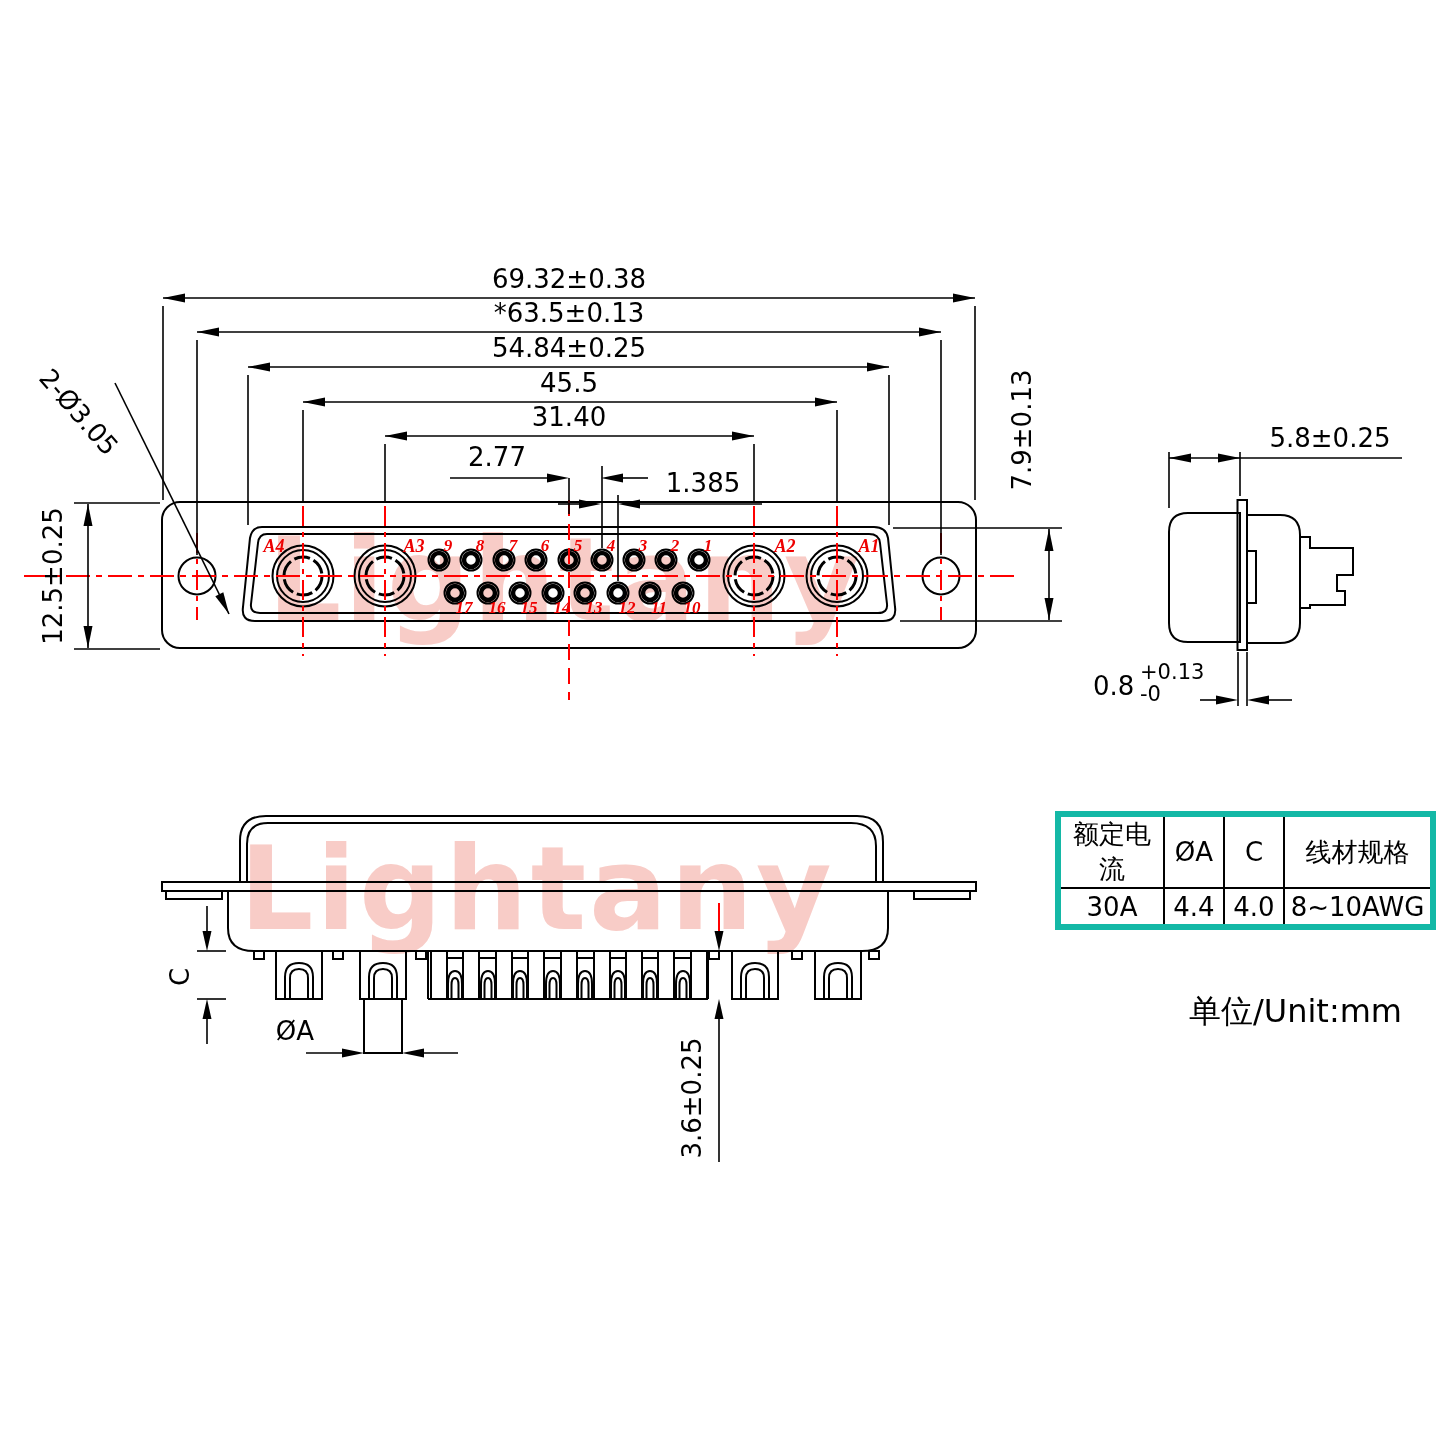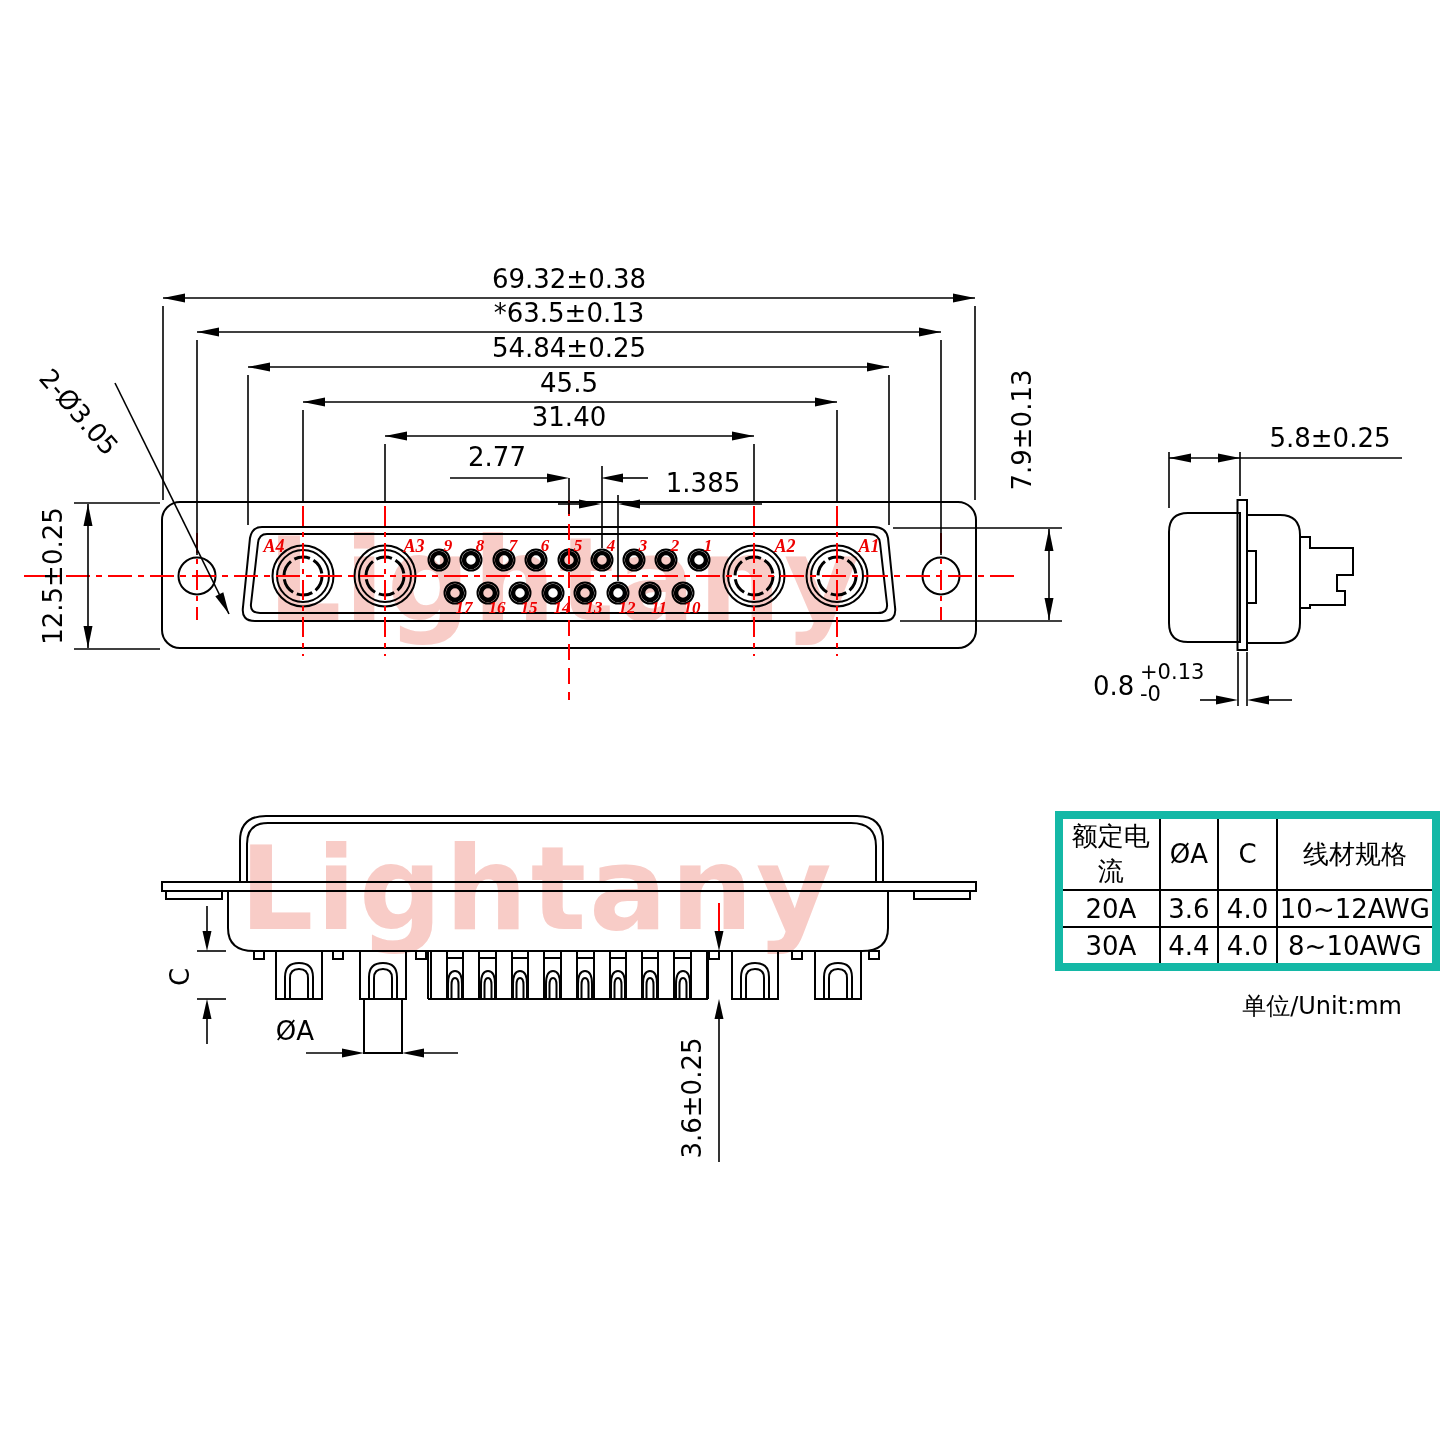--- a/index.html
+++ b/index.html
@@ -3,23 +3,23 @@
 <meta charset="utf-8">
 <style>
   html,body{margin:0;padding:0;background:#fff;}
   body{width:1440px;height:1440px;position:relative;font-family:"DejaVu Sans",sans-serif;}
   #stage{position:absolute;left:0;top:0;width:1440px;height:1440px;}
   svg text{font-family:"DejaVu Sans",sans-serif;fill:#000;}
   .dimtxt{font-size:26px;}
   .redlbl{font-size:17px;fill:#ee0000;font-style:italic;font-family:"Liberation Serif","DejaVu Serif",serif;font-weight:bold;}
   .biglbl{font-size:18px;fill:#ee0000;font-style:italic;font-family:"Liberation Serif","DejaVu Serif",serif;font-weight:bold;}
   .wm{font-size:116px;font-weight:bold;fill:#f8ccc7;letter-spacing:3px;}
-  #spec-table{position:absolute;left:1055px;top:811px;border-collapse:collapse;table-layout:fixed;border:8px solid #14b8a6;}
+  #spec-table{position:absolute;left:1055px;top:811px;border-collapse:collapse;table-layout:fixed;border:6px solid #14b8a6;}
   #spec-table th,#spec-table td{border:2px solid #000;font-size:26px;font-weight:normal;text-align:center;vertical-align:middle;height:35px;padding:0 2px;color:#000;font-family:"DejaVu Sans",sans-serif;}
-  #unit-note{position:absolute;left:1100px;top:990px;width:302px;text-align:right;font-size:24px;color:#000;}
+  #unit-note{position:absolute;left:1100px;top:990px;width:302px;text-align:right;font-size:32px;color:#000;}
 </style>
 </head>
 <body>
 
 <div id="stage">
 <svg width="1440" height="1440" viewBox="0 0 1440 1440">
 
   <g>
     <text class="wm" x="565" y="620" text-anchor="middle">Lightany</text>
     <text class="wm" x="537" y="929" text-anchor="middle">Lightany</text>
@@ -363,26 +363,20 @@
         <col style="width:149px">
       </colgroup>
   <tbody>
         <tr>
     <th>额定电流</th>
     <th>ØA</th>
     <th>C</th>
     <th>线材规格</th>
   </tr>
   <tr>
-    <td>20A</td>
-    <td>3.6</td>
-    <td>4.0</td>
-    <td>10~12AWG</td>
-  </tr>
-  <tr>
     <td>30A</td>
     <td>4.4</td>
     <td>4.0</td>
     <td>8~10AWG</td>
   </tr>
 </tbody>
     </table>
 <div id="unit-note">单位/Unit:mm</div>
 </div>
 

